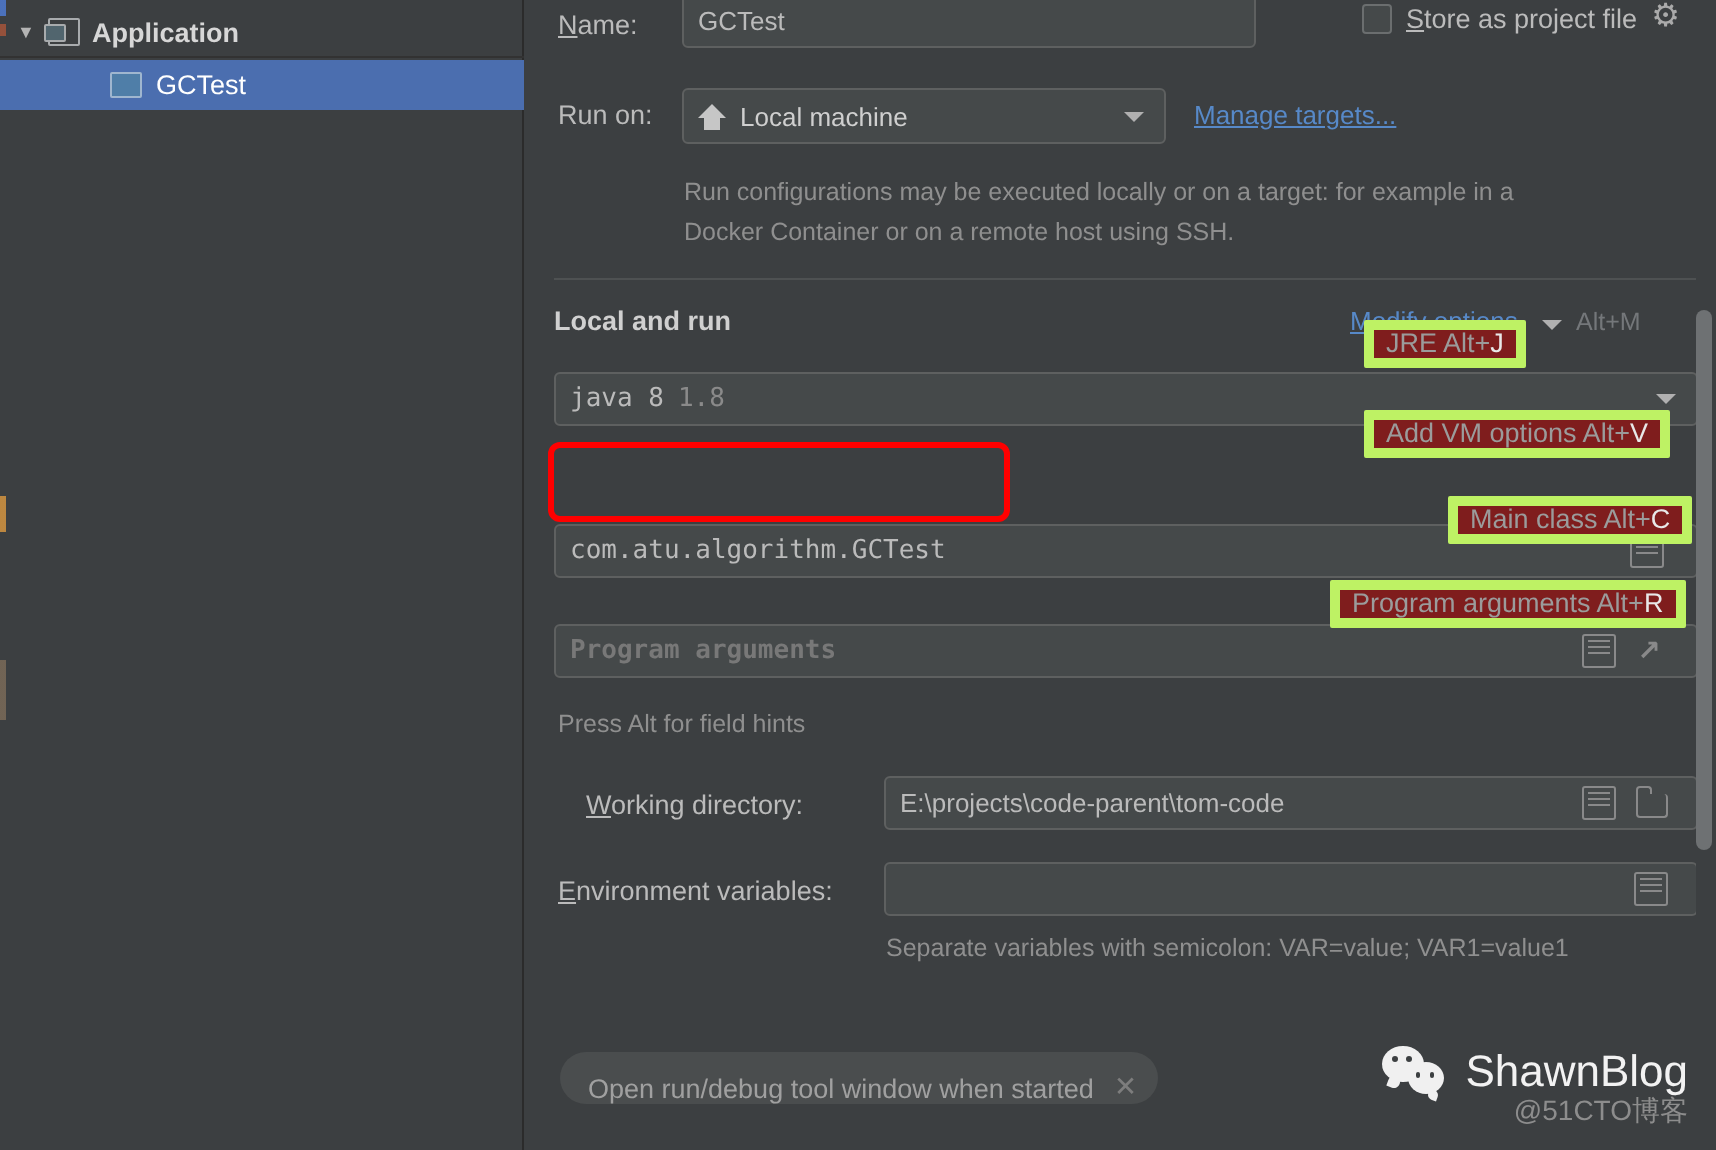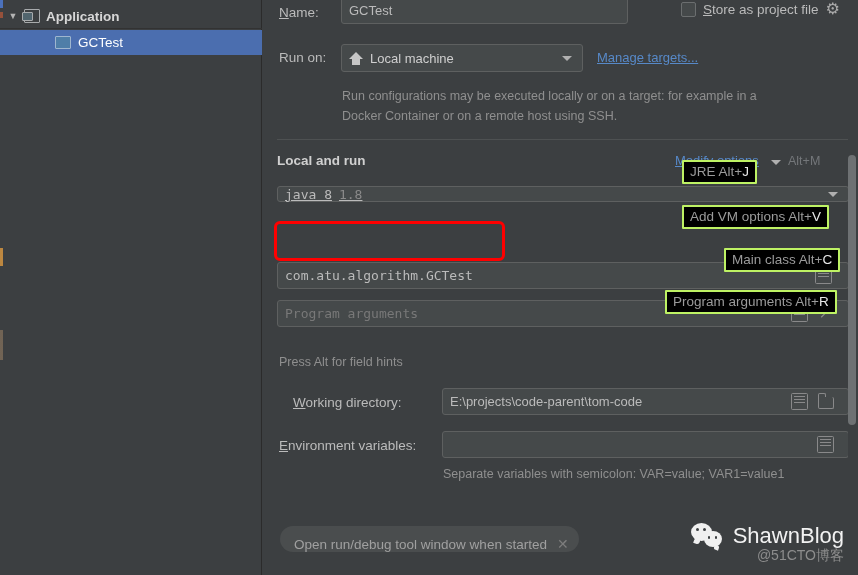--- a/index.html
+++ b/index.html
@@ -90,21 +90,21 @@
   }
 
   
   .cbx{
     width:13px;height:13px;border:1px solid #6b6e6f;border-radius:2px;
     background:#45494a;flex:none;
   }
 
   
   .tip{
-    position:absolute;background:#000000;border:2px solid #bef264;
+    position:absolute;background:#7f1d1d;border:5px solid #bef264;
     color:#9b9b9b;font-size:13.5px;line-height:22px;height:24px;
     padding:0 6px;box-sizing:border-box;white-space:nowrap;border-radius:1px;
     display:flex;align-items:center;
   }
   .tip b{color:#e8e8e8;font-weight:normal;}
 
   
   #vm-annotation{
     position:absolute;border:3px solid #ff0000;border-radius:6px;
     pointer-events:none;
@@ -202,33 +202,33 @@
 
     <div class="hint" style="position:absolute;left:79px;top:86px;width:450px;line-height:20px;">Run configurations may be executed locally or on a target: for example in a Docker Container or on a remote host using SSH.</div>
 
     <div class="sep-line" style="left:14px;top:139px;width:572px;"></div>
 
     <span class="lbl" style="position:absolute;left:14px;top:153px;font-weight:bold;color:#d0d0d0;">Local and run</span>
     <span class="link" style="position:absolute;left:412px;top:153px;">Modify options</span>
     <span class="caret" style="position:absolute;left:508px;top:160px;"></span>
     <span class="hint" style="position:absolute;left:525px;top:154px;color:#74777a;">Alt+M</span>
 
-    <div class="field" id="jre-field" style="left:14px;top:186px;width:572px;height:16px;text-decoration:underline;">
+    <div class="field" id="jre-field" style="left:14px;top:186px;width:572px;height:27px;">
       <span class="mono">java 8</span>
       <span class="mono dim" style="margin-left:7px;">1.8</span>
       <span class="caret" style="position:absolute;right:10px;"></span>
     </div>
 
 
     <div class="field" id="main-class-field" style="left:14px;top:262px;width:572px;height:27px;">
       <span class="mono">com.atu.algorithm.GCTest</span>
       <span style="position:absolute;right:16px;" class="fi ico-list"></span>
     </div>
 
-    <div class="field" id="program-args-field" style="left:14px;top:300px;width:572px;height:27px;">
+    <div class="field" id="program-args-field" style="left:14px;top:312px;width:572px;height:27px;font-weight:bold;">
       <span class="mono ph">Program arguments</span>
       <span style="position:absolute;right:40px;" class="fi ico-list"></span>
       <span style="position:absolute;right:16px;" class="fi ico-exp">↗</span>
     </div>
 
     <span class="hint" style="position:absolute;left:16px;top:355px;">Press Alt for field hints</span>
 
     <span class="lbl" style="position:absolute;left:30px;top:395px;">
       <span class="mn">W</span>orking directory:
     </span>

